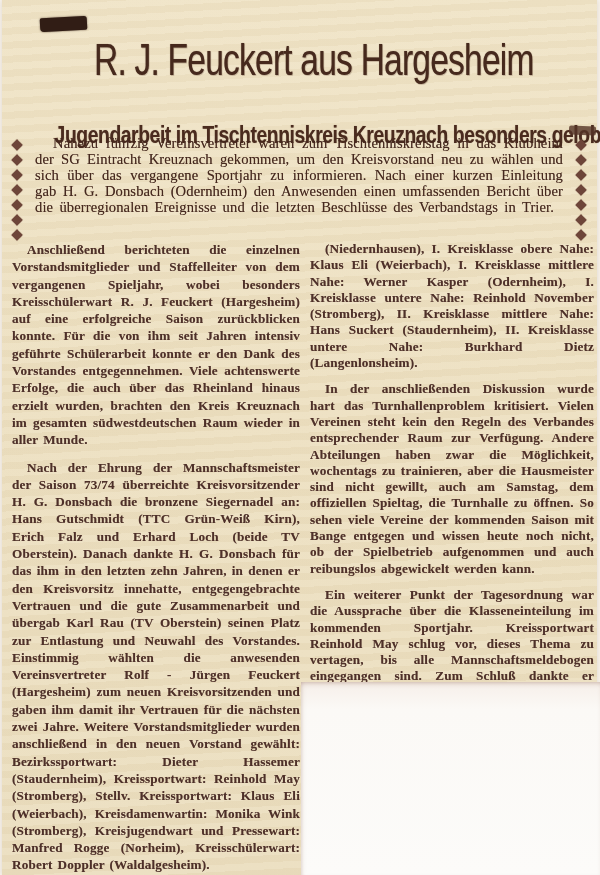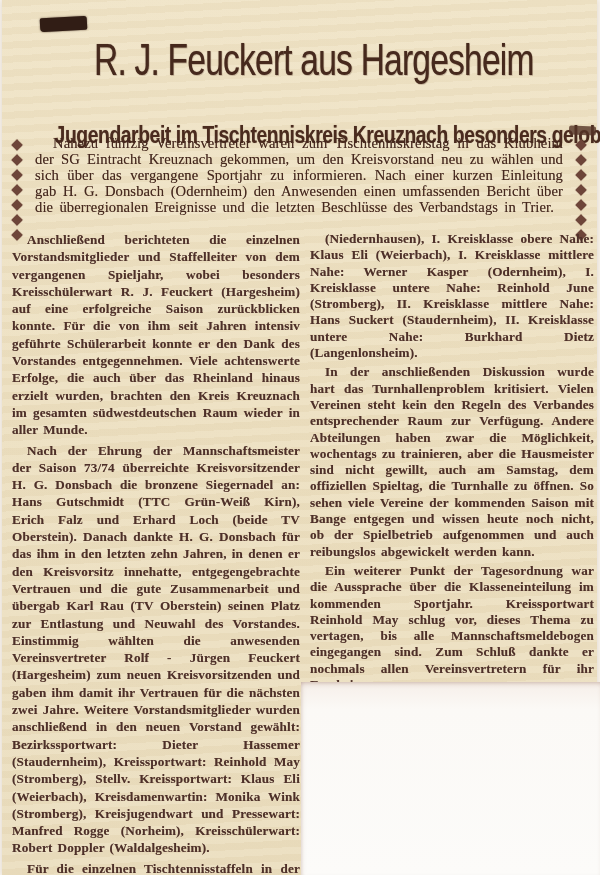--- a/index.html
+++ b/index.html
@@ -78,21 +78,21 @@
   
   .col{
     position:absolute;top:231px;z-index:3;overflow:hidden;
     color:#4e3029;font-size:13.2px;font-weight:bold;
     text-align:justify;word-spacing:1.6px;letter-spacing:.15px;
     text-shadow:0 0 .5px rgba(78,48,41,.4);
     hyphens:auto;
   }
   .col-left{left:10px;width:288px;bottom:0;line-height:17.3px;}
   .col-right{left:308px;width:284px;height:452px;line-height:16.3px;}
-  .body-par{margin:0 0 3px 0;text-indent:15px;}
+  .body-par{margin:10px 0 3px 0;text-indent:15px;}
 </style>
 </head>
 <body>
 
 <div class="paper">
 
   <h1 class="headline">
     <span class="hl-line hl-1"><span>R. J. Feuckert aus Hargesheim</span></span>
   </h1>
 
@@ -122,21 +122,21 @@
     </div>
   </div>
 
   <div class="col col-left">
     <p class="body-par" lang="de">Anschließend berichteten die einzelnen Vorstandsmitglieder und Staffelleiter von dem vergangenen Spieljahr, wobei besonders Kreisschülerwart R. J. Feuckert (Hargesheim) auf eine erfolgreiche Saison zurückblicken konnte. Für die von ihm seit Jahren intensiv geführte Schülerarbeit konnte er den Dank des Vorstandes entgegennehmen. Viele achtenswerte Erfolge, die auch über das Rheinland hinaus erzielt wurden, brachten den Kreis Kreuznach im gesamten südwestdeutschen Raum wieder in aller Munde.</p>
     <p class="body-par" lang="de">Nach der Ehrung der Mannschaftsmeister der Saison 73/74 überreichte Kreisvorsitzender H. G. Donsbach die bronzene Siegernadel an: Hans Gutschmidt (TTC Grün-Weiß Kirn), Erich Falz und Erhard Loch (beide TV Oberstein). Danach dankte H. G. Donsbach für das ihm in den letzten zehn Jahren, in denen er den Kreisvorsitz innehatte, entgegengebrachte Vertrauen und die gute Zusammenarbeit und übergab Karl Rau (TV Oberstein) seinen Platz zur Entlastung und Neuwahl des Vorstandes. Einstimmig wählten die anwesenden Vereinsvertreter Rolf - Jürgen Feuckert (Hargesheim) zum neuen Kreisvorsitzenden und gaben ihm damit ihr Vertrauen für die nächsten zwei Jahre. Weitere Vorstandsmitglieder wurden anschließend in den neuen Vorstand gewählt: Bezirkssportwart: Dieter Hassemer (Staudernheim), Kreissportwart: Reinhold May (Stromberg), Stellv. Kreissportwart: Klaus Eli (Weierbach), Kreisdamenwartin: Monika Wink (Stromberg), Kreisjugendwart und Pressewart: Manfred Rogge (Norheim), Kreisschülerwart: Robert Doppler (Waldalgesheim).</p>
     <p class="body-par" lang="de">Für die einzelnen Tischtennisstaffeln in der kommenden Saison wurden folgende Staffelleiter bestimmt: Bezirksliga und Bezirksklasse: Dieter Hassemer (Staudernheim), Kreisliga: Heinz Beuscher</p>
   </div>
 
   <div class="col col-right">
-    <p class="body-par" lang="de">(Niedernhausen), I. Kreisklasse obere Nahe: Klaus Eli (Weierbach), I. Kreisklasse mittlere Nahe: Werner Kasper (Odernheim), I. Kreisklasse untere Nahe: Reinhold June (Stromberg), II. Kreisklasse mittlere Nahe: Hans Suckert (Staudernheim), II. Kreisklasse untere Nahe: Burkhard Dietz (Langenlonsheim).</p>
+    <p class="body-par" lang="de">(Niedernhausen), I. Kreisklasse obere Nahe: Klaus Eli (Weierbach), I. Kreisklasse mittlere Nahe: Werner Kasper (Odernheim), I. Kreisklasse untere Nahe: Reinhold November (Stromberg), II. Kreisklasse mittlere Nahe: Hans Suckert (Staudernheim), II. Kreisklasse untere Nahe: Burkhard Dietz (Langenlonsheim).</p>
     <p class="body-par" lang="de">In der anschließenden Diskussion wurde hart das Turnhallenproblem kritisiert. Vielen Vereinen steht kein den Regeln des Verbandes entsprechender Raum zur Verfügung. Andere Abteilungen haben zwar die Möglichkeit, wochentags zu trainieren, aber die Hausmeister sind nicht gewillt, auch am Samstag, dem offiziellen Spieltag, die Turnhalle zu öffnen. So sehen viele Vereine der kommenden Saison mit Bange entgegen und wissen heute noch nicht, ob der Spielbetrieb aufgenommen und auch reibungslos abgewickelt werden kann.</p>
     <p class="body-par" lang="de">Ein weiterer Punkt der Tagesordnung war die Aussprache über die Klasseneinteilung im kommenden Sportjahr. Kreissportwart Reinhold May schlug vor, dieses Thema zu vertagen, bis alle Mannschaftsmeldebogen eingegangen sind. Zum Schluß dankte er nochmals allen Vereinsvertretern für ihr Erscheinen.</p>
   </div>
 
 </div>
 
 <div class="white-patch"></div>
 <div class="artifact-tl"></div>
 <div class="artifact-tr"></div>
 

